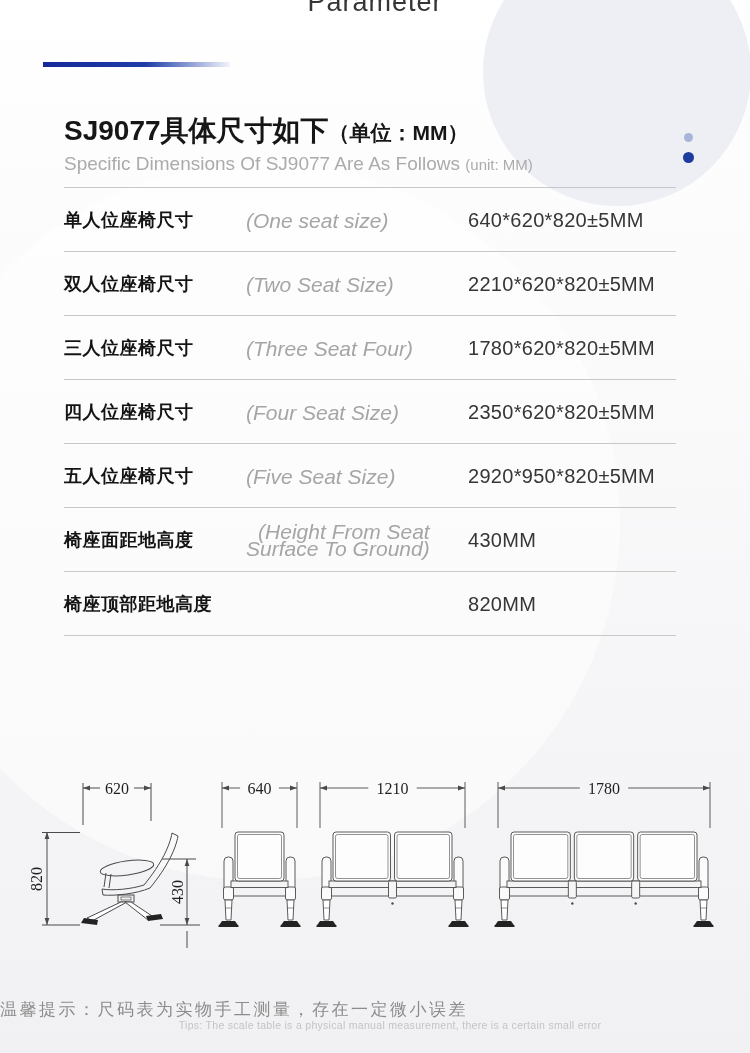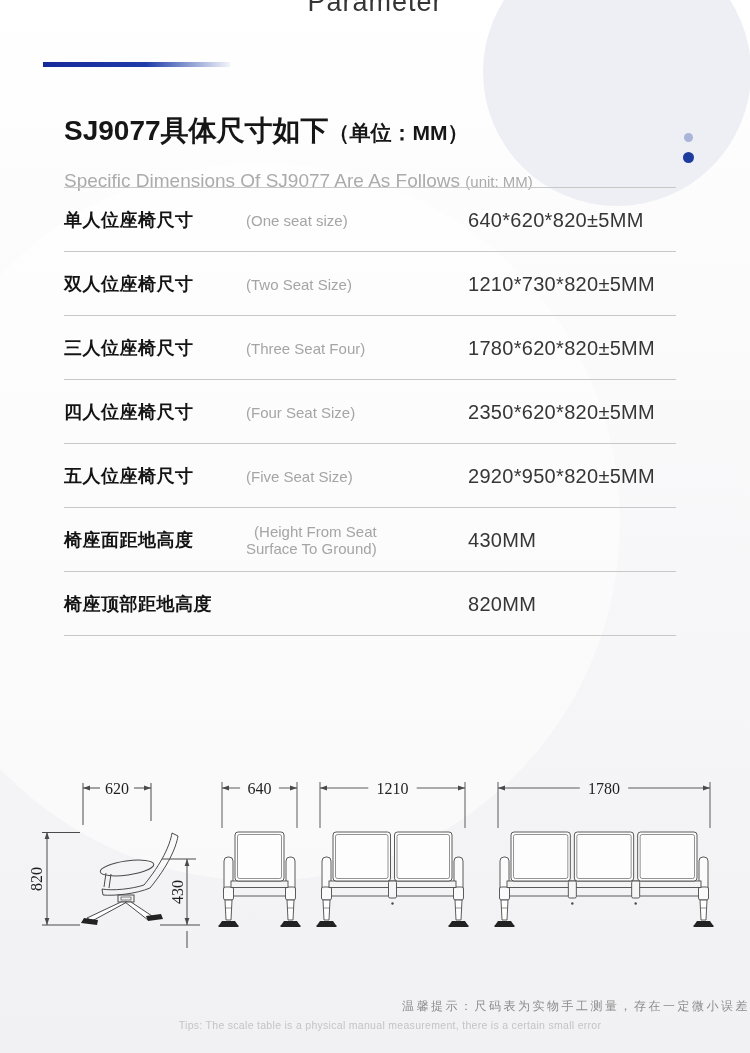--- a/index.html
+++ b/index.html
@@ -14,43 +14,43 @@
   .banner{
     position:absolute;top:-13px;left:0;width:100%;text-align:center;
     font-size:27px;letter-spacing:1px;color:#353535;font-weight:500;
   }
   .accent-bar{
     position:absolute;left:43px;top:62px;width:187px;height:4.5px;
     background:linear-gradient(90deg,#16299b 0%,#1f3da8 55%,rgba(160,175,221,0.12) 100%);
   }
   .title{position:absolute;left:64px;top:112px;font-size:28px;font-weight:bold;color:#161616;white-space:nowrap;}
   .title .unit{font-size:21px;margin-top:46px;}
-  .subtitle{position:absolute;left:64px;top:170px;font-size:19px;color:#ababab;white-space:nowrap;}
+  .subtitle{position:absolute;left:64px;top:153px;font-size:19px;color:#ababab;white-space:nowrap;}
   .subtitle .unit{font-size:15px;}
   .dot{position:absolute;border-radius:50%;}
   .dot-light{left:684px;top:133px;width:9px;height:9px;background:#a9b4d9;}
   .dot-dark{left:683px;top:152px;width:11px;height:11px;background:#1e3b9e;}
   .spec-table{position:absolute;left:64px;top:187px;width:612px;border-top:1px solid #c8c8c8;text-align:right;}
   .row{position:relative;height:63px;border-bottom:1px solid #c8c8c8;}
   .row .zh{
     position:absolute;left:0;top:50%;transform:translateY(-50%);
     font-size:18px;font-weight:bold;color:#141414;letter-spacing:0.5px;white-space:nowrap;
   }
   .row .en{
     position:absolute;left:182px;top:50%;transform:translateY(-50%);
-    font-size:15px;color:#a5a5a5;line-height:17px;white-space:nowrap;
+    font-size:21px;color:#a5a5a5;line-height:17px;white-space:nowrap;font-style:italic;
   }
   .row .val{
     position:absolute;left:404px;top:50%;transform:translateY(-50%);
     font-size:20px;color:#363636;letter-spacing:0.3px;white-space:nowrap;
   }
   .drawings{position:absolute;left:0;top:775px;width:750px;height:200px;}
   .tip-zh{
-    position:absolute;left:0;top:998px;width:100%;text-align:right;
-    font-size:12px;color:#8c8c8c;letter-spacing:2.5px;
+    position:absolute;left:0;top:998px;width:100%;text-align:left;
+    font-size:17px;color:#8c8c8c;letter-spacing:2.5px;
   }
   .tip-en{
     position:absolute;left:15px;top:1019px;width:100%;text-align:center;
     font-size:10.5px;color:#c4c4c4;letter-spacing:0.3px;
   }
   svg text.dim{font-family:"Liberation Serif","DejaVu Serif",serif;font-size:16px;fill:#1f1f1f;}
 </style>
 </head>
 <body>
 
@@ -69,21 +69,21 @@
 
   <div class="spec-table">
     <div class="row">
       <span class="zh">单人位座椅尺寸</span>
       <span class="en">(One seat size)</span>
       <span class="val">640*620*820±5MM</span>
     </div>
     <div class="row">
       <span class="zh">双人位座椅尺寸</span>
       <span class="en">(Two Seat Size)</span>
-      <span class="val">1210*730*820±5MM</span>
+      <span class="val">2210*620*820±5MM</span>
     </div>
     <div class="row">
       <span class="zh">三人位座椅尺寸</span>
       <span class="en">(Three Seat Four)</span>
       <span class="val">1780*620*820±5MM</span>
     </div>
     <div class="row">
       <span class="zh">四人位座椅尺寸</span>
       <span class="en">(Four Seat Size)</span>
       <span class="val">2350*620*820±5MM</span>

